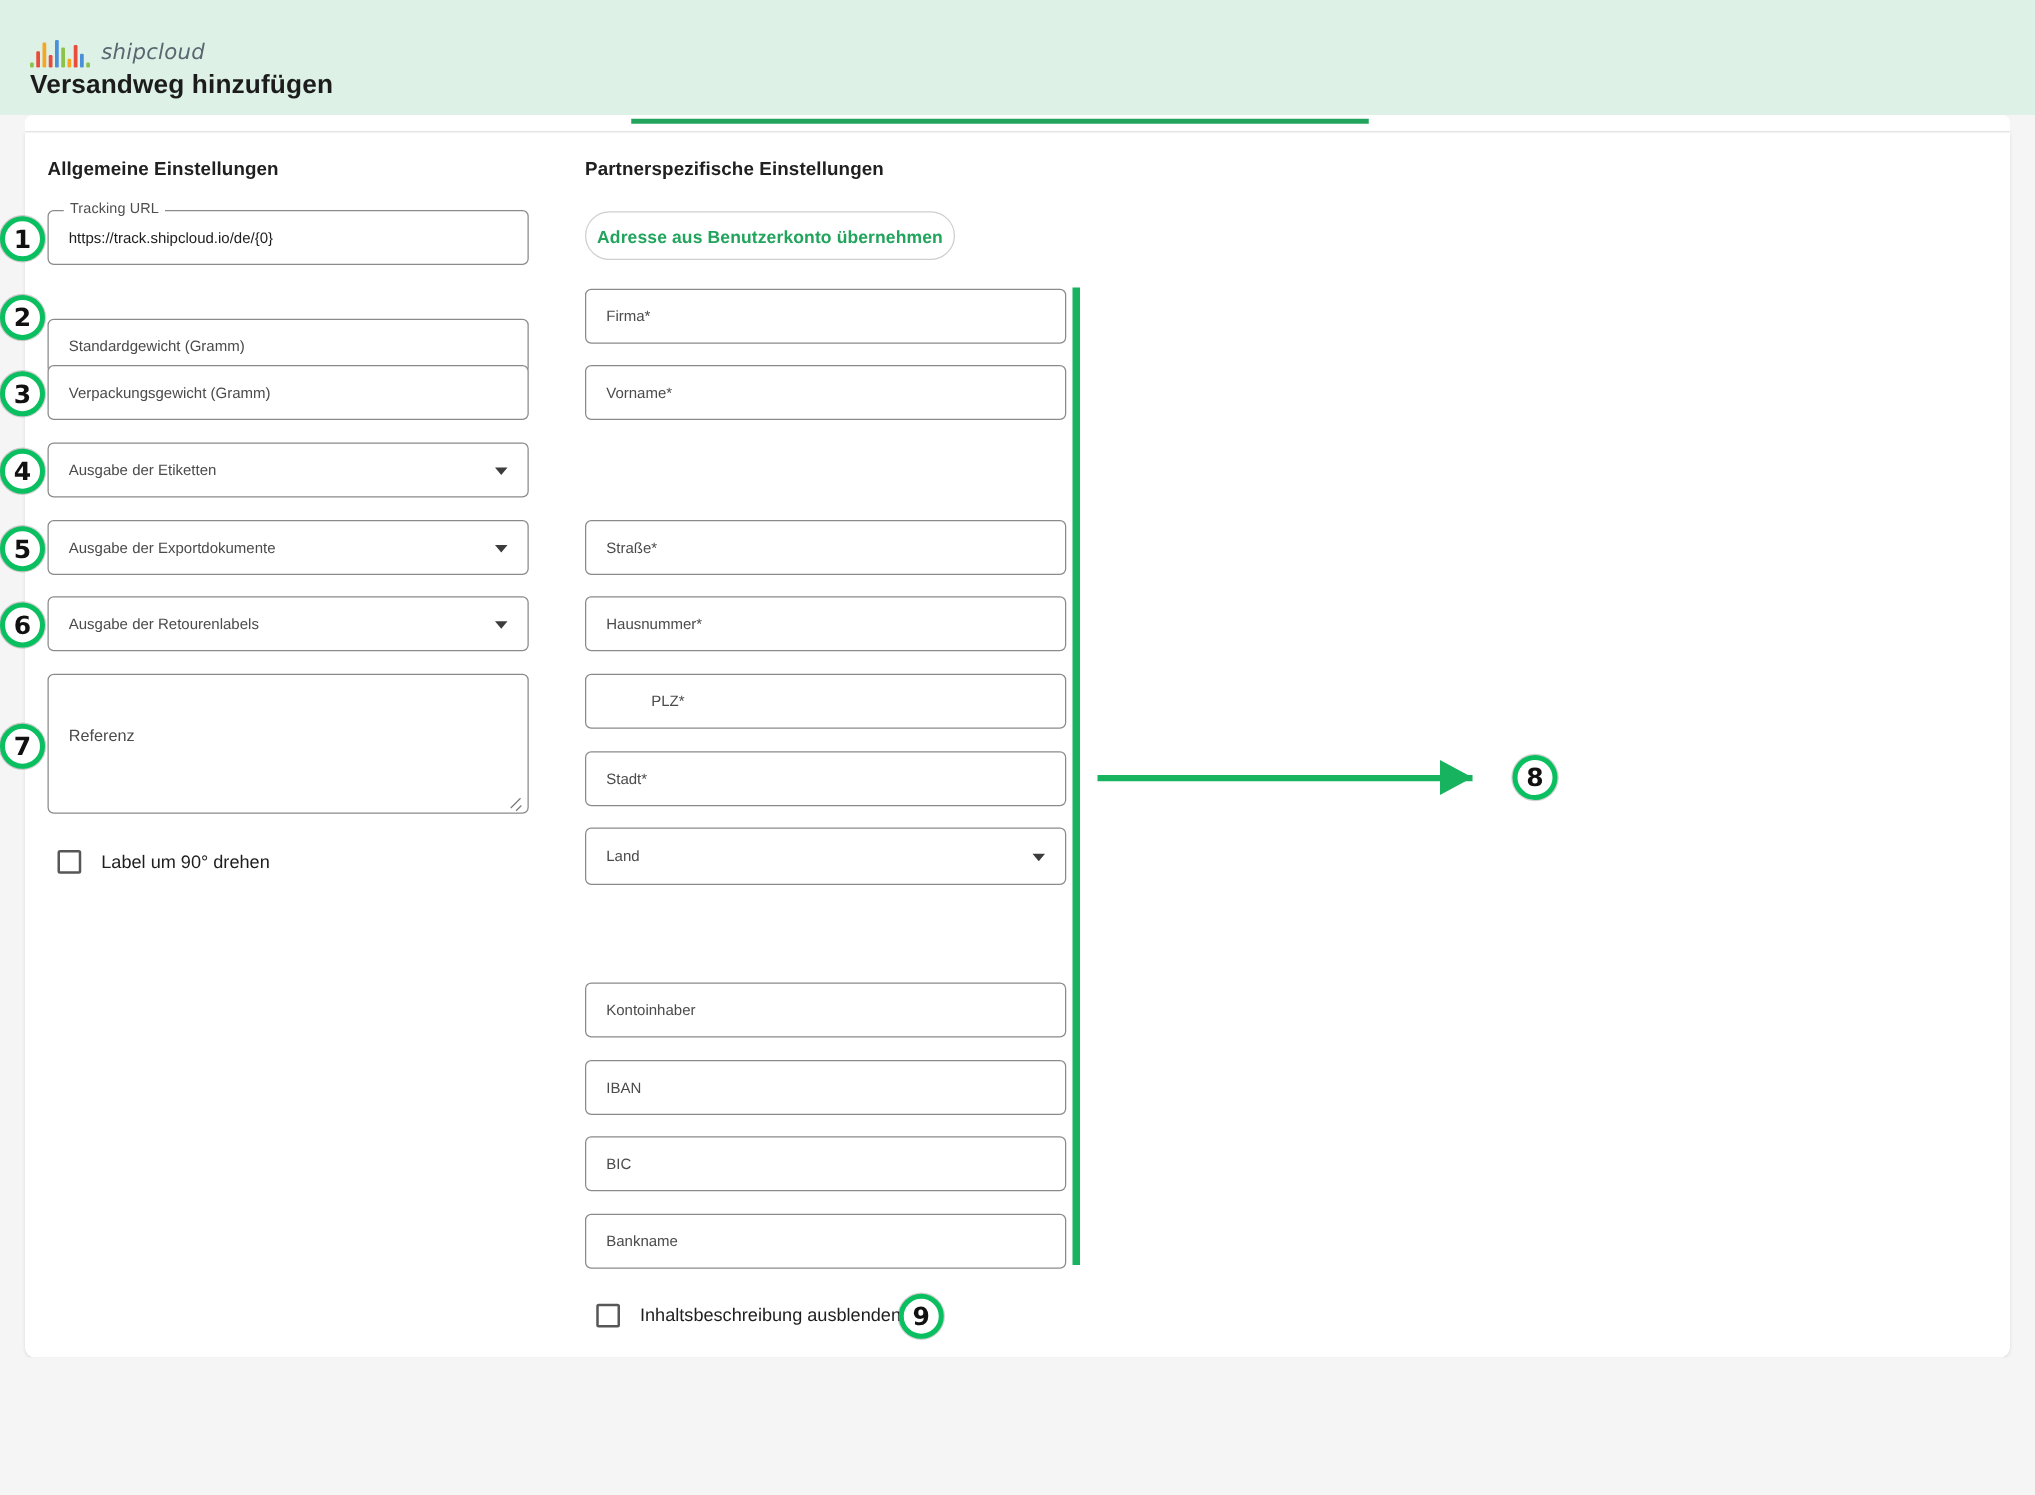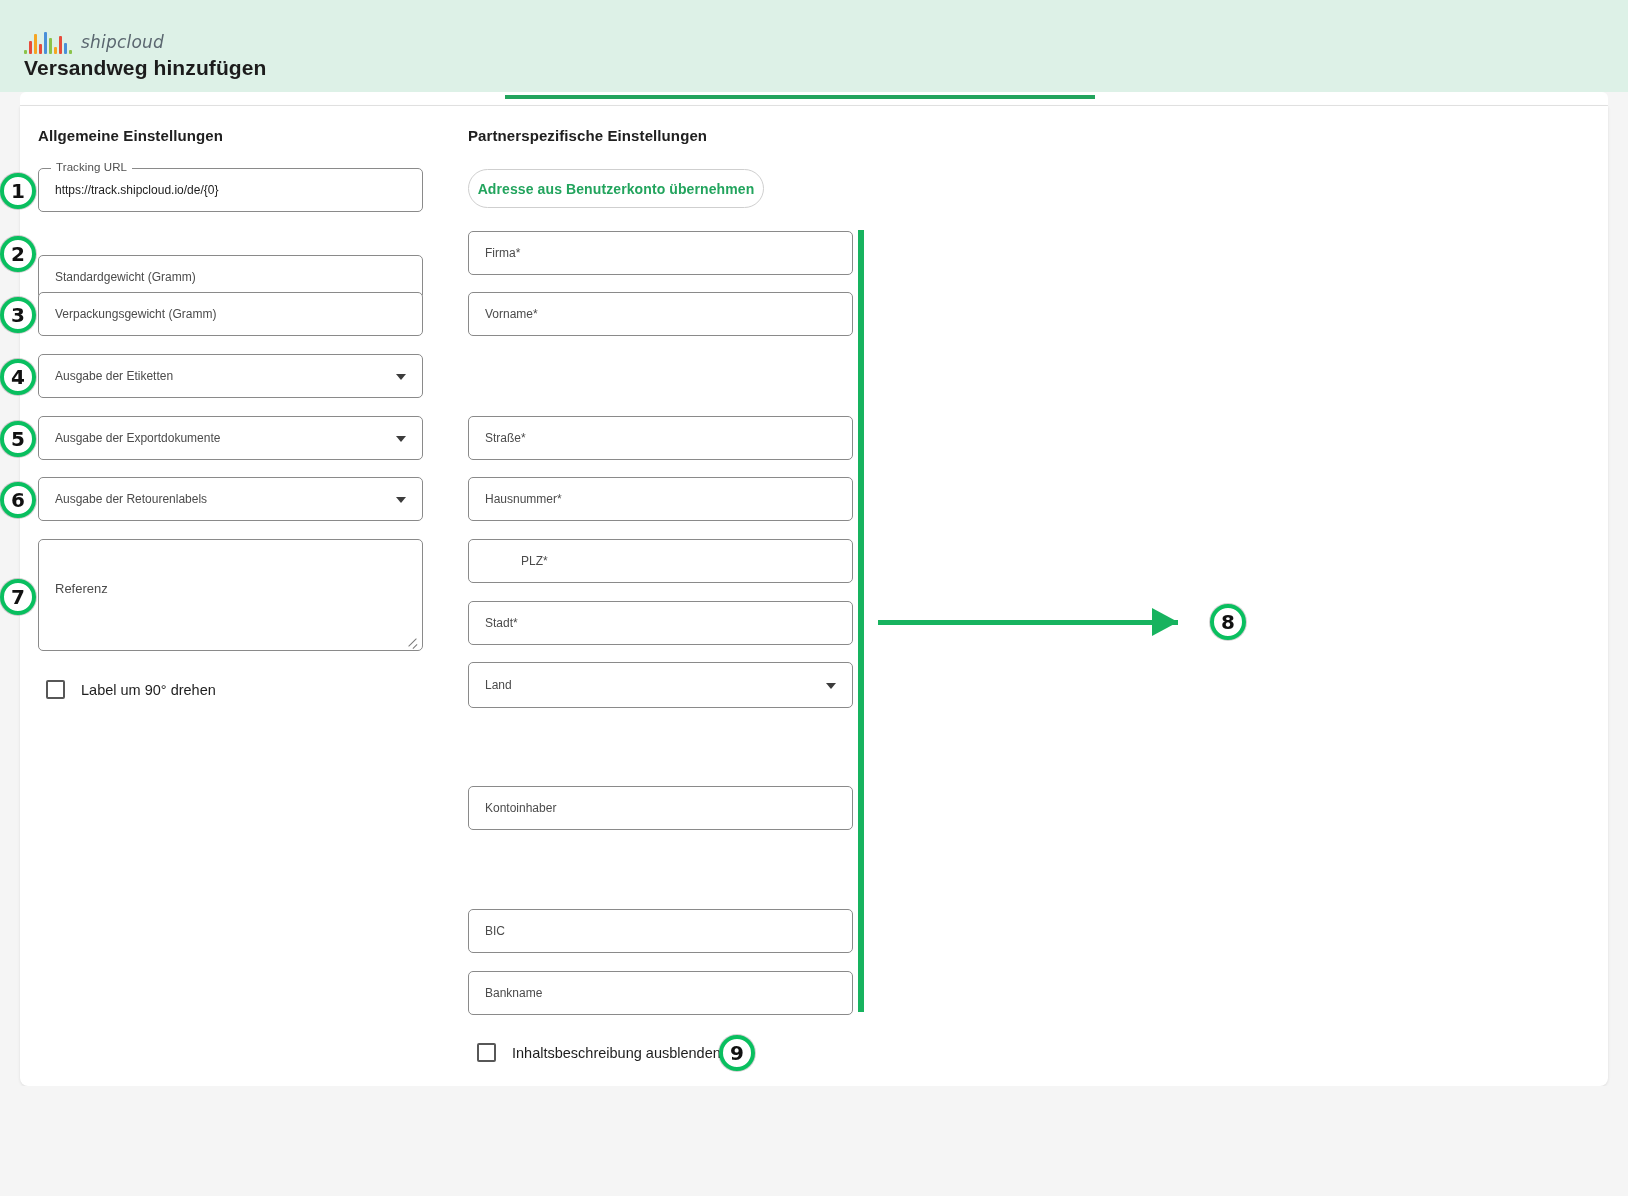--- a/index.html
+++ b/index.html
@@ -262,20 +262,23 @@
     <div class="field" style="left:448px; top:495px; width:385px; height:44px;">
       <span class="ph">Stadt*</span>
     </div>
     <div class="field" style="left:448px; top:556px; width:385px; height:46px;">
       <span class="ph">Land</span>
       <span class="caret"></span>
     </div>
     <div class="field" style="left:448px; top:680px; width:385px; height:44px;">
       <span class="ph">Kontoinhaber</span>
     </div>
+    <div class="field" style="left:448px; top:742px; width:385px; height:44px;">
+      <span class="ph">IBAN</span>
+    </div>
     <div class="field" style="left:448px; top:803px; width:385px; height:44px;">
       <span class="ph">BIC</span>
     </div>
     <div class="field" style="left:448px; top:865px; width:385px; height:44px;">
       <span class="ph">Bankname</span>
     </div>
 
     <div class="cbrow" style="left:457px; top:937px;">
       <span class="cbox"></span>
       <span class="cblabel">Inhaltsbeschreibung ausblenden</span>

